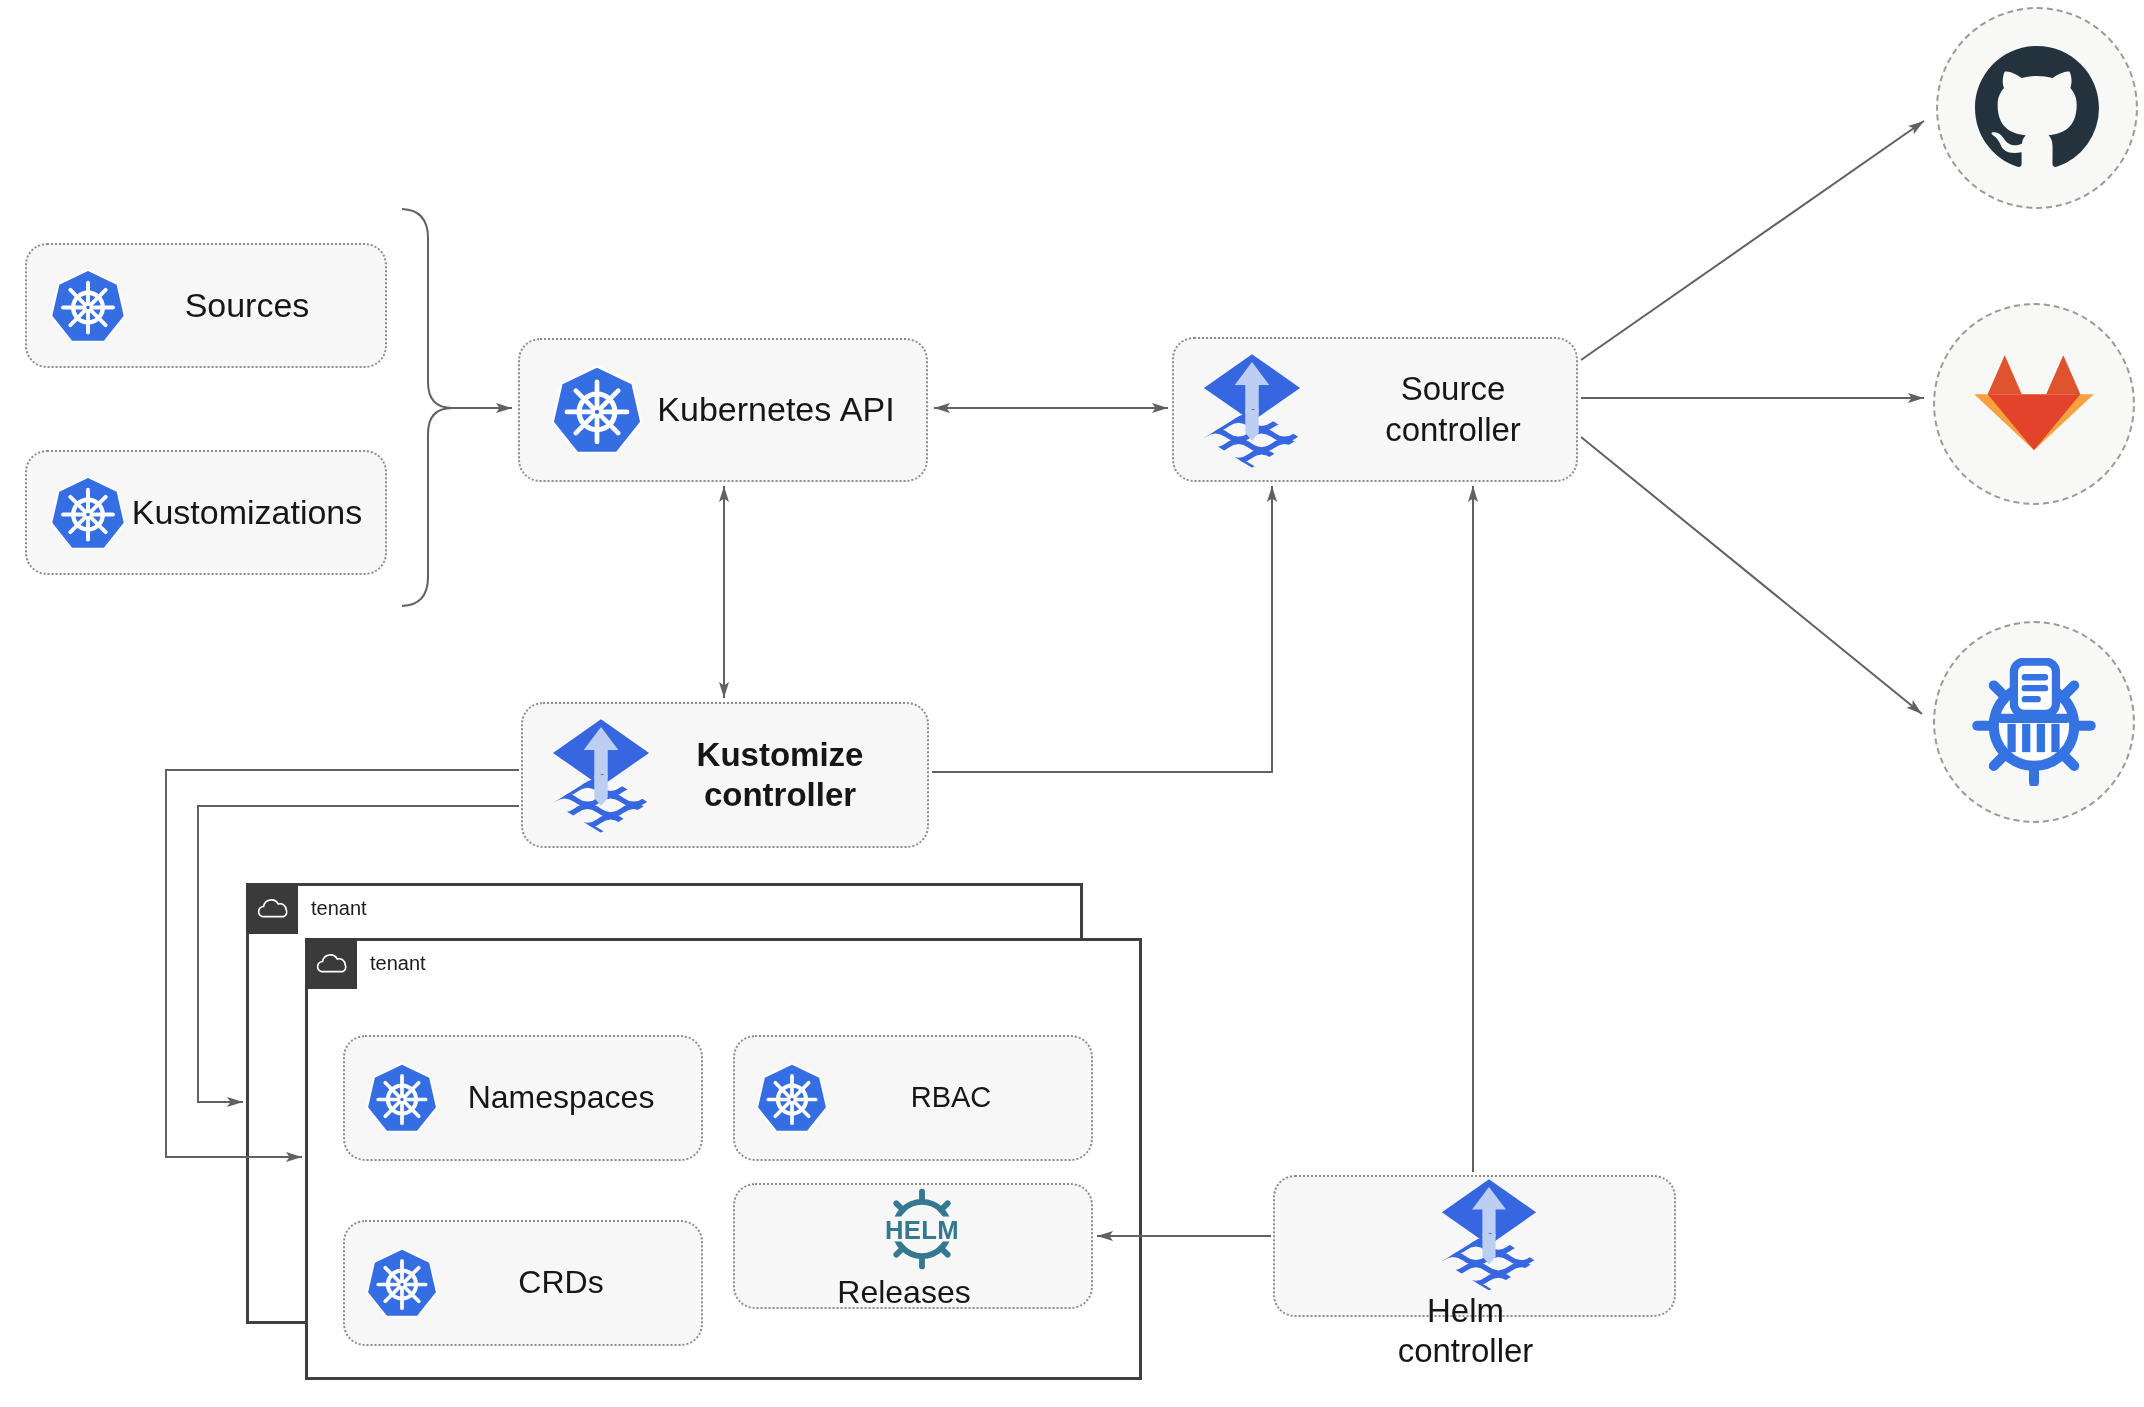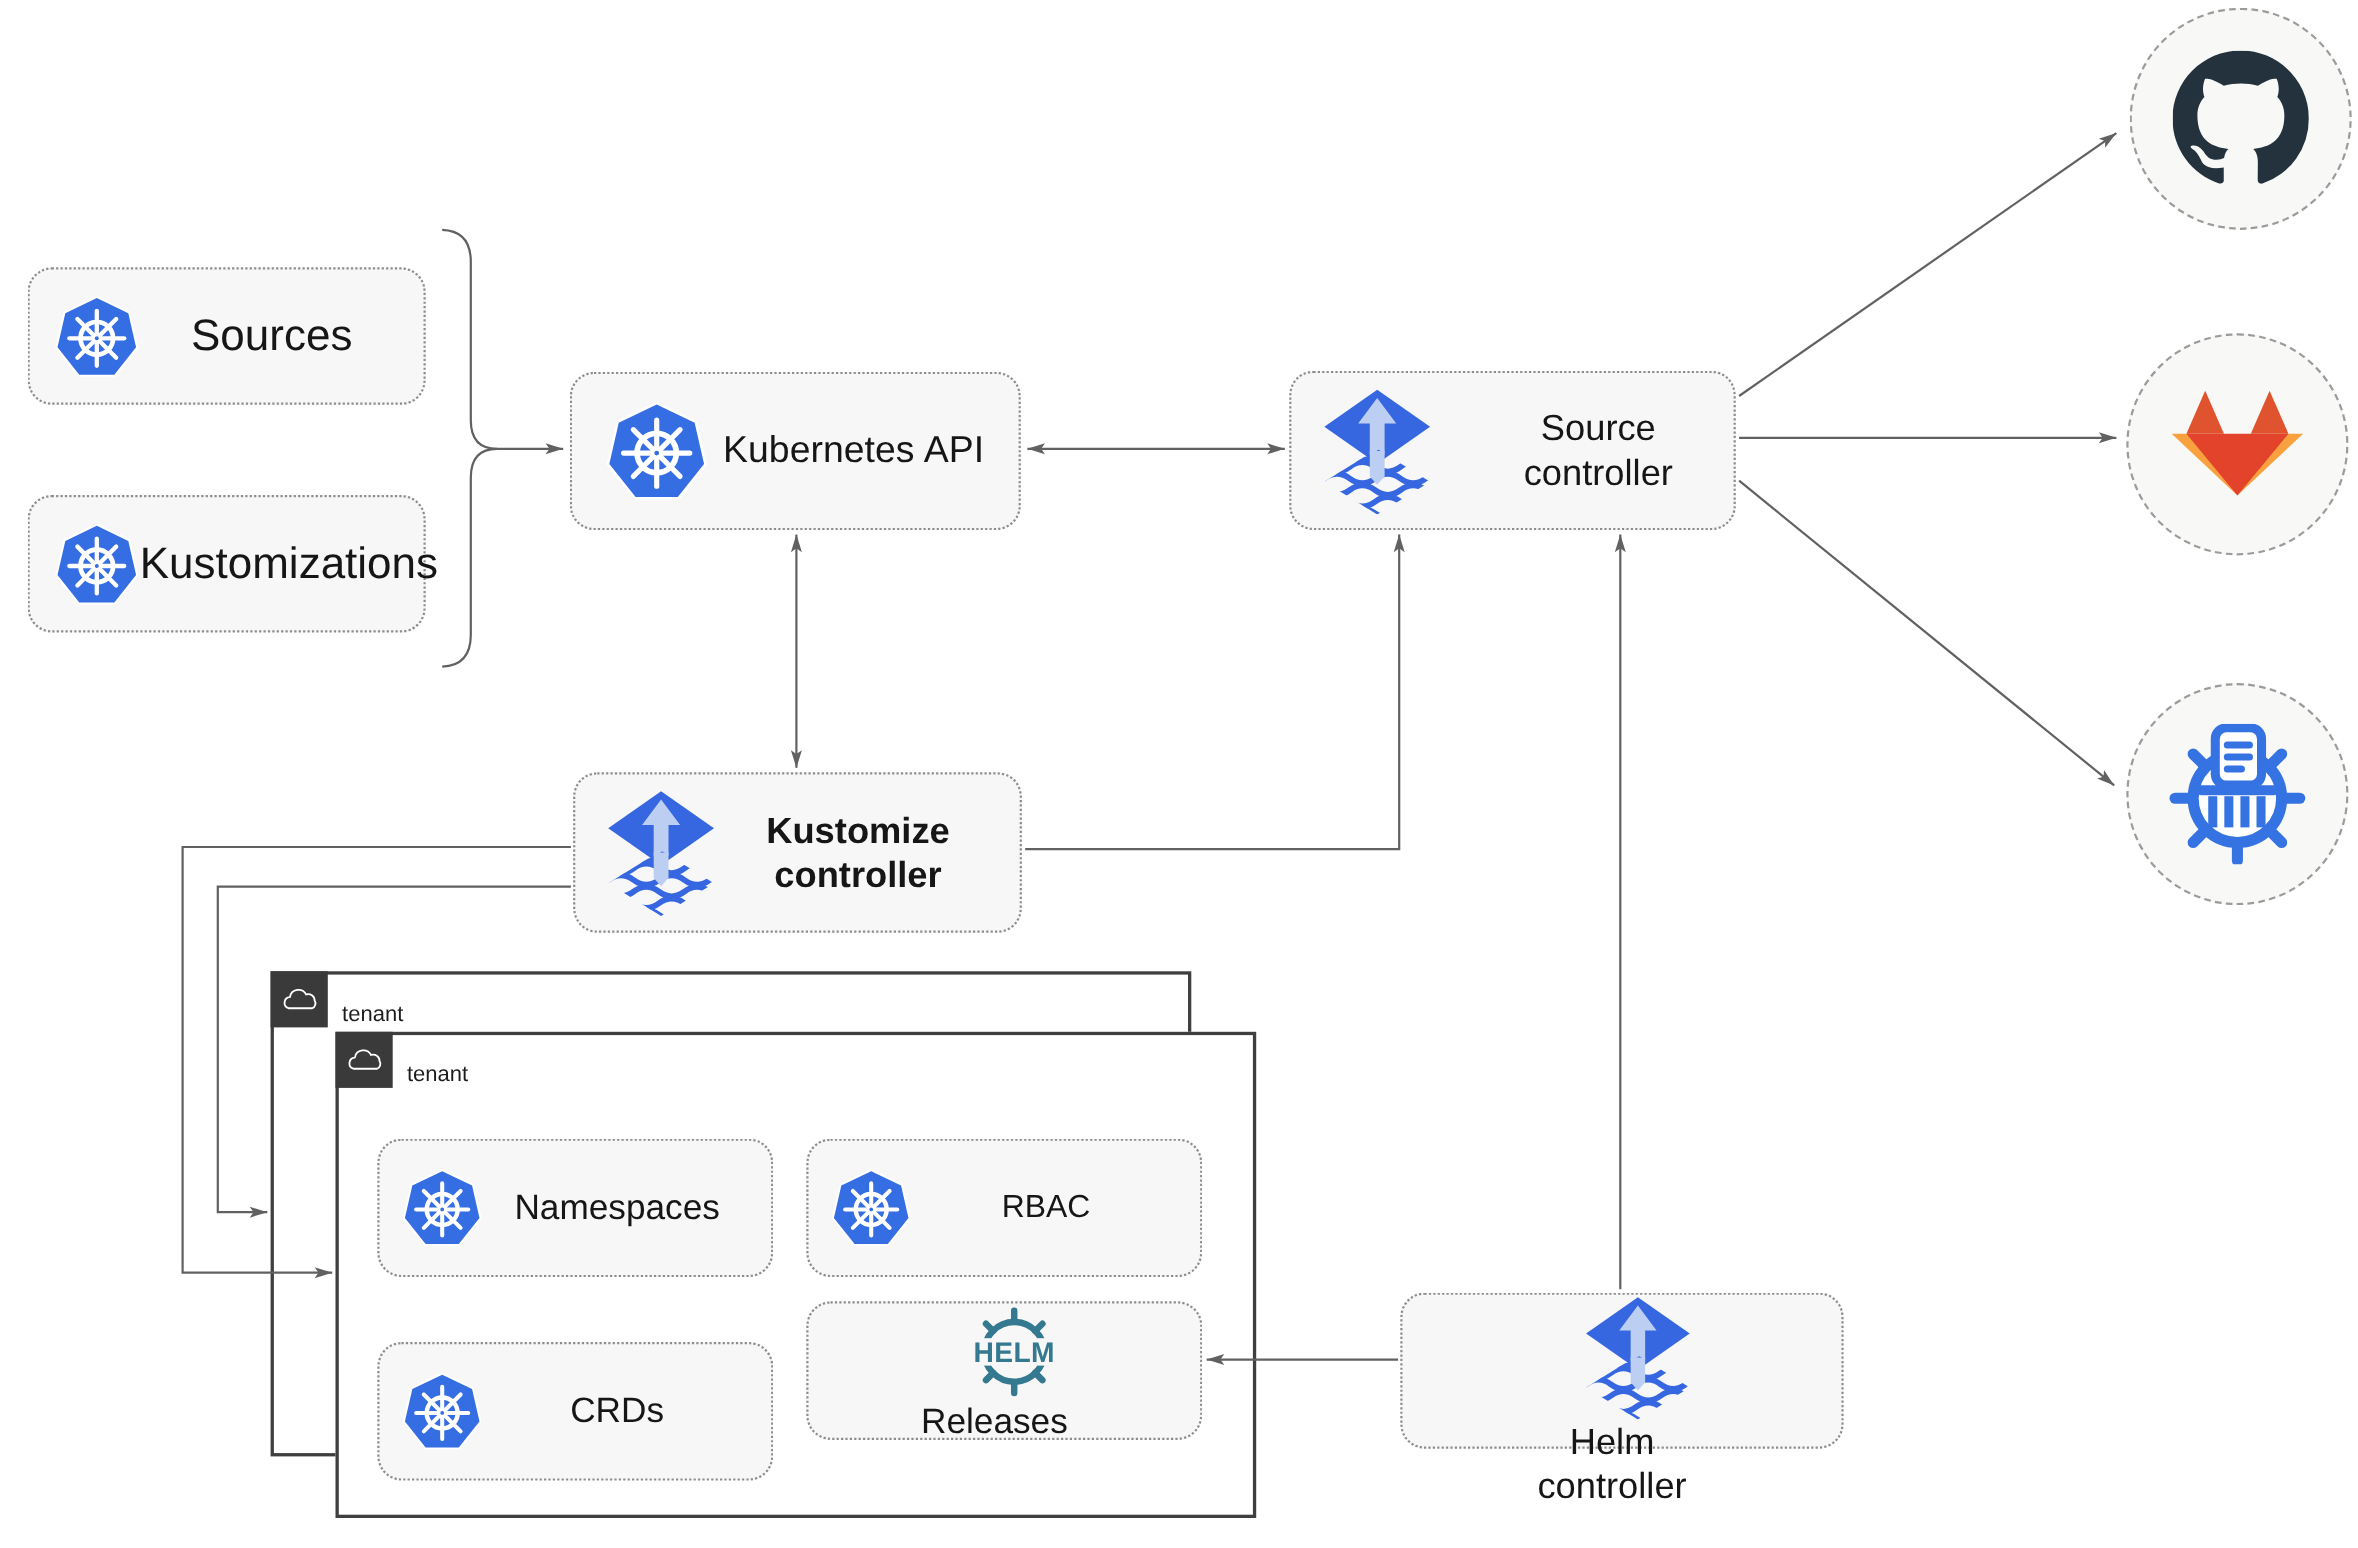--- a/index.html
+++ b/index.html
@@ -3,29 +3,29 @@
 <meta charset="utf-8">
 <style>
   html,body{margin:0;padding:0;background:#ffffff;}
   body{font-family:"Liberation Sans", sans-serif;}
   .canvas{position:relative;width:2144px;height:1407px;background:#ffffff;overflow:hidden;}
 
   
   .node{position:absolute;display:flex;align-items:center;box-sizing:border-box;
         background:#f7f7f7;border:2px dotted #8c8c8c;border-radius:22px;}
   .node .nicon{flex:none;display:flex;align-items:center;justify-content:center;}
-  .node .nlabel{flex:1;text-align:center;font-size:40px;color:#161616;line-height:1.22;
+  .node .nlabel{flex:1;text-align:center;font-size:34px;color:#161616;line-height:1.22;
                 padding-right:18px;word-spacing:1px;}
   .node.two-line .nlabel{font-size:33px;}
 
   
   .tenant{position:absolute;box-sizing:border-box;background:#ffffff;border:3px solid #3f3f3f;}
   .tenant-tab{position:absolute;left:-3px;top:-3px;width:52px;height:51px;background:#3a3a3a;
               display:flex;align-items:center;justify-content:center;}
-  .tenant-label{position:absolute;left:62px;top:25px;font-size:20px;color:#1c1c1c;}
+  .tenant-label{position:absolute;left:62px;top:11px;font-size:20px;color:#1c1c1c;}
 
   
   .ext-circle{position:absolute;width:202px;height:202px;border-radius:50%;box-sizing:border-box;
               background:#f8f8f6;border:2px dashed #9b9b9b;
               display:flex;align-items:center;justify-content:center;}
 
   svg.connectors{position:absolute;left:0;top:0;z-index:50;pointer-events:none;}
   .layer2{z-index:2;} .layer3{z-index:3;} .layer4{z-index:4;}
   .defs-hidden{position:absolute;width:0;height:0;overflow:hidden;}
 </style>

